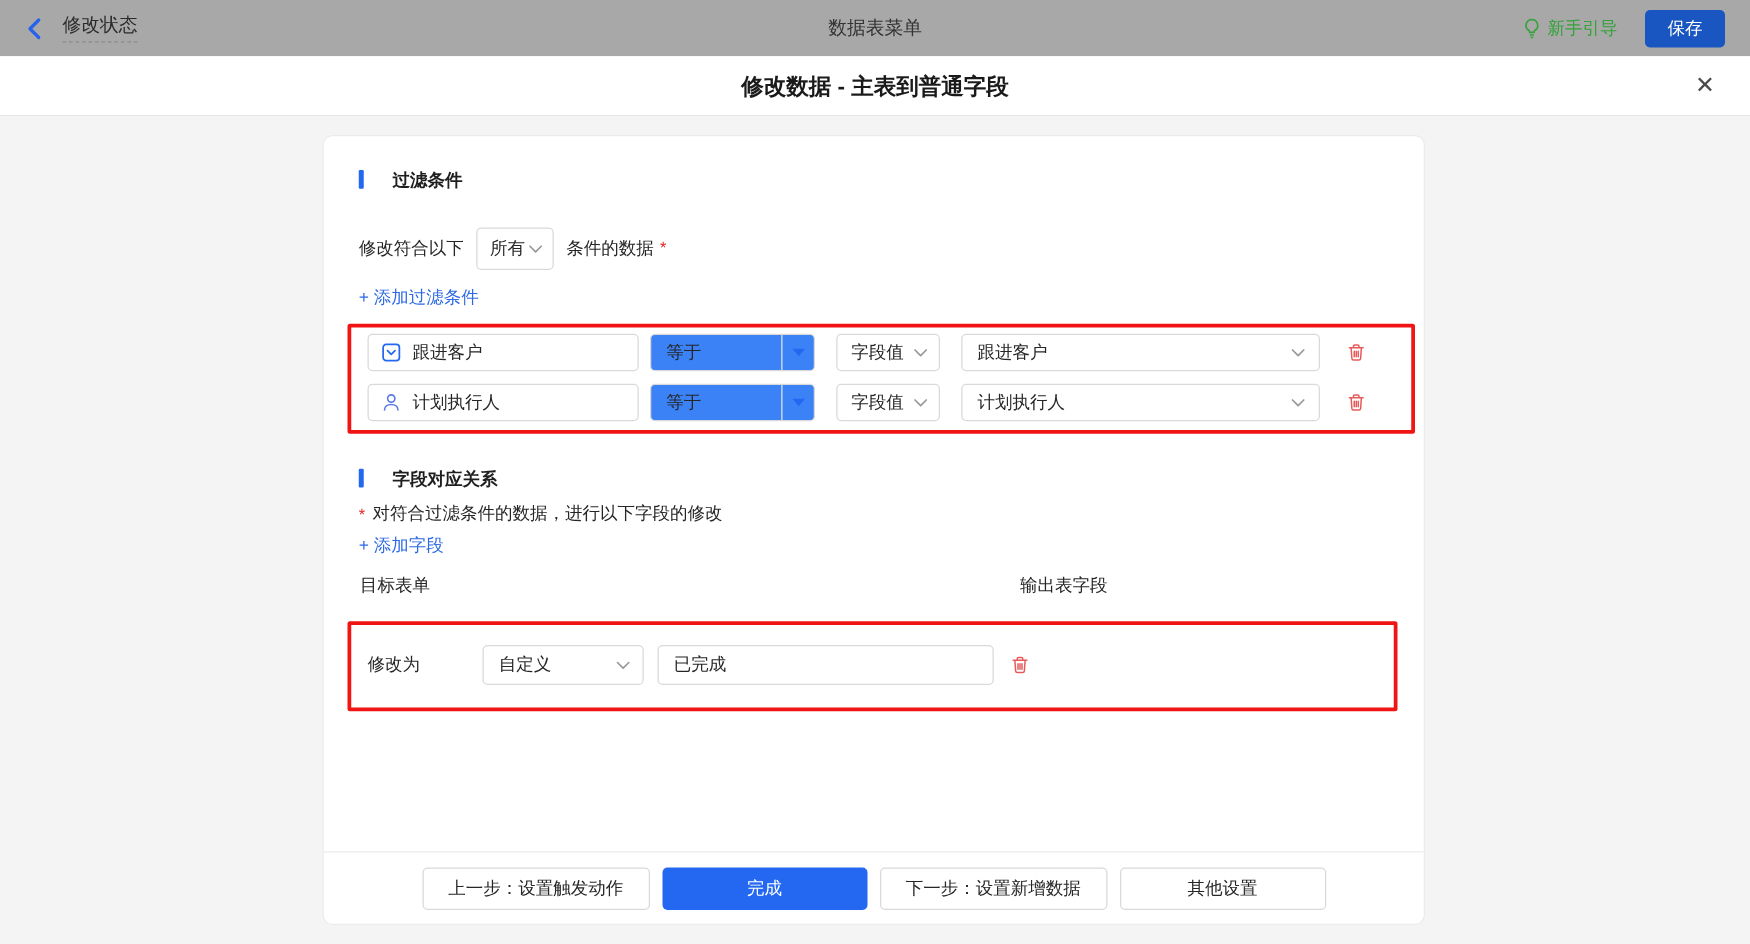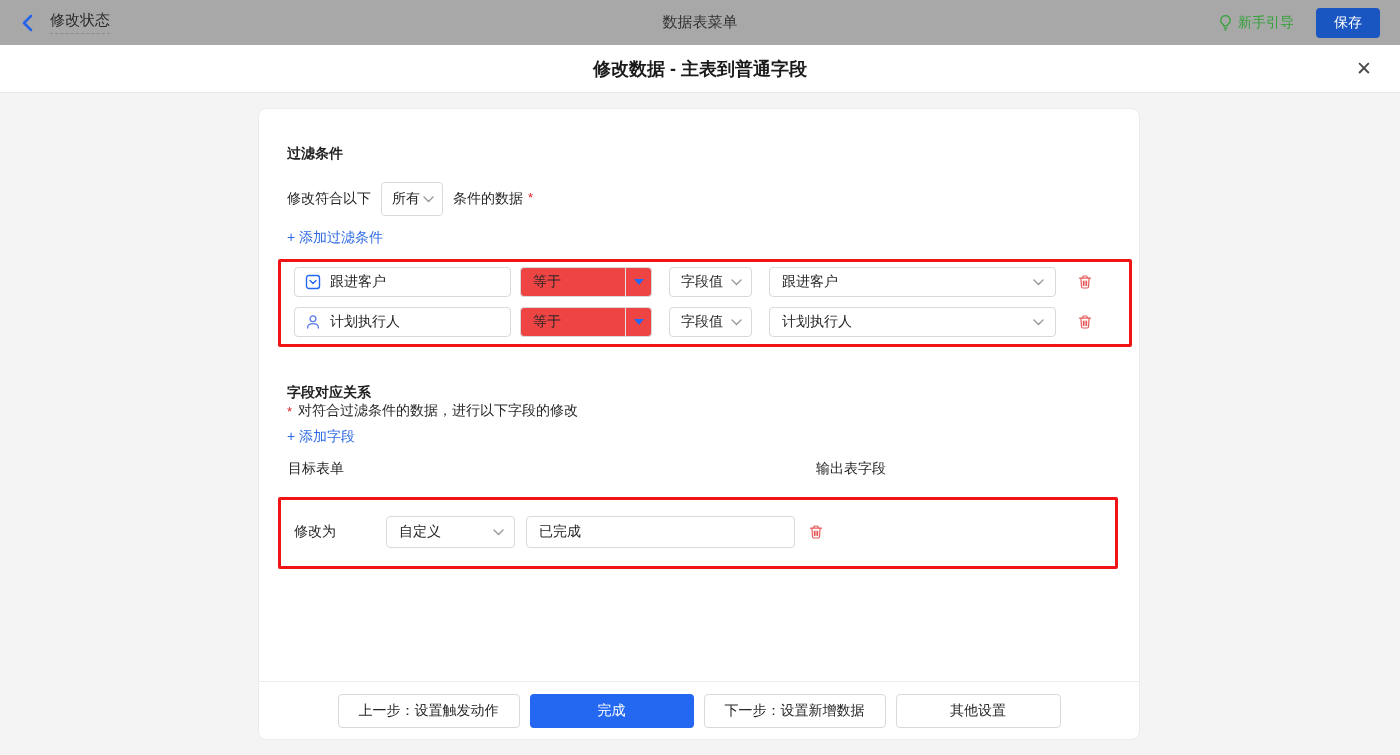--- a/index.html
+++ b/index.html
@@ -40,21 +40,21 @@
   .modal-body { position:absolute; top:93px; left:0; width:1400px; height:662px; background:#f4f4f5; }
   .card {
     position:absolute; left:258px; top:15px; width:882px; height:632px;
     background:#fff; border:1px solid #ebebeb; border-radius:8px;
   }
   .card-header {
     height:50px; line-height:49px; padding:0 28px; font-size:16px; color:#404040;
     border-bottom:1px solid #ececec;
   }
   .card-body { padding:27px 28px 0 28px; }
-  .section-title { display:flex; align-items:flex-start; gap:9px; height:16px;flex-direction:column; }
+  .section-title { display:flex; align-items:flex-start; gap:23px; height:16px; }
   .section-bar { width:4px; height:15px; background:#2468f2; border-radius:1px; }
   .section-text { font-size:14px; font-weight:bold; color:#1f1f1f; }
   
   .match-row { display:flex; align-items:center; margin-top:30px; height:34px; font-size:14px; }
   .match-row .txt { color:#262626; }
   .mini-select {
     display:flex; align-items:center; justify-content:space-between;
     width:62px; height:34px; border:1px solid #d9d9d9; border-radius:4px;
     padding:0 8px 0 10px; margin:0 10px; font-size:14px; cursor:pointer; background:#fff;
   }
@@ -68,21 +68,21 @@
   .red-box2 {
     margin-left:-9px; margin-top:19px; width:840px; height:72px;
     border:3px solid #f01414; border-radius:2px; padding:17px 0 0 13px;
   }
   .f-row { display:flex; align-items:center; height:30px; margin-bottom:10px; }
   .field-box {
     width:217px; height:30px; border:1px solid #d9d9d9; border-radius:4px; background:#fff;
     display:flex; align-items:center; gap:9px; padding:0 10px; font-size:14px; margin-right:9px;
   }
   .op-select {
-    width:132px; height:30px; border:1px solid #d9d9d9; border-radius:4px; background:#ef4444;
+    width:132px; height:30px; border:1px solid #d9d9d9; border-radius:4px; background:#3b82f6;
     display:flex; align-items:center; font-size:14px; margin-right:17px; cursor:pointer;
   }
   .op-select .op-txt { flex:1; padding-left:12px; }
   .op-select .op-div { width:1px; height:28px; background:#e3e3e3; }
   .op-select .op-caret { width:25px; display:flex; justify-content:center; }
   .caret-down { width:0; height:0; border-left:5px solid transparent; border-right:5px solid transparent; border-top:6px solid #2468f2; }
   .vt-select {
     width:83px; height:30px; border:1px solid #d9d9d9; border-radius:4px; background:#fff;
     display:flex; align-items:center; justify-content:space-between; padding:0 9px 0 11px;
     font-size:14px; margin-right:17px; cursor:pointer;

